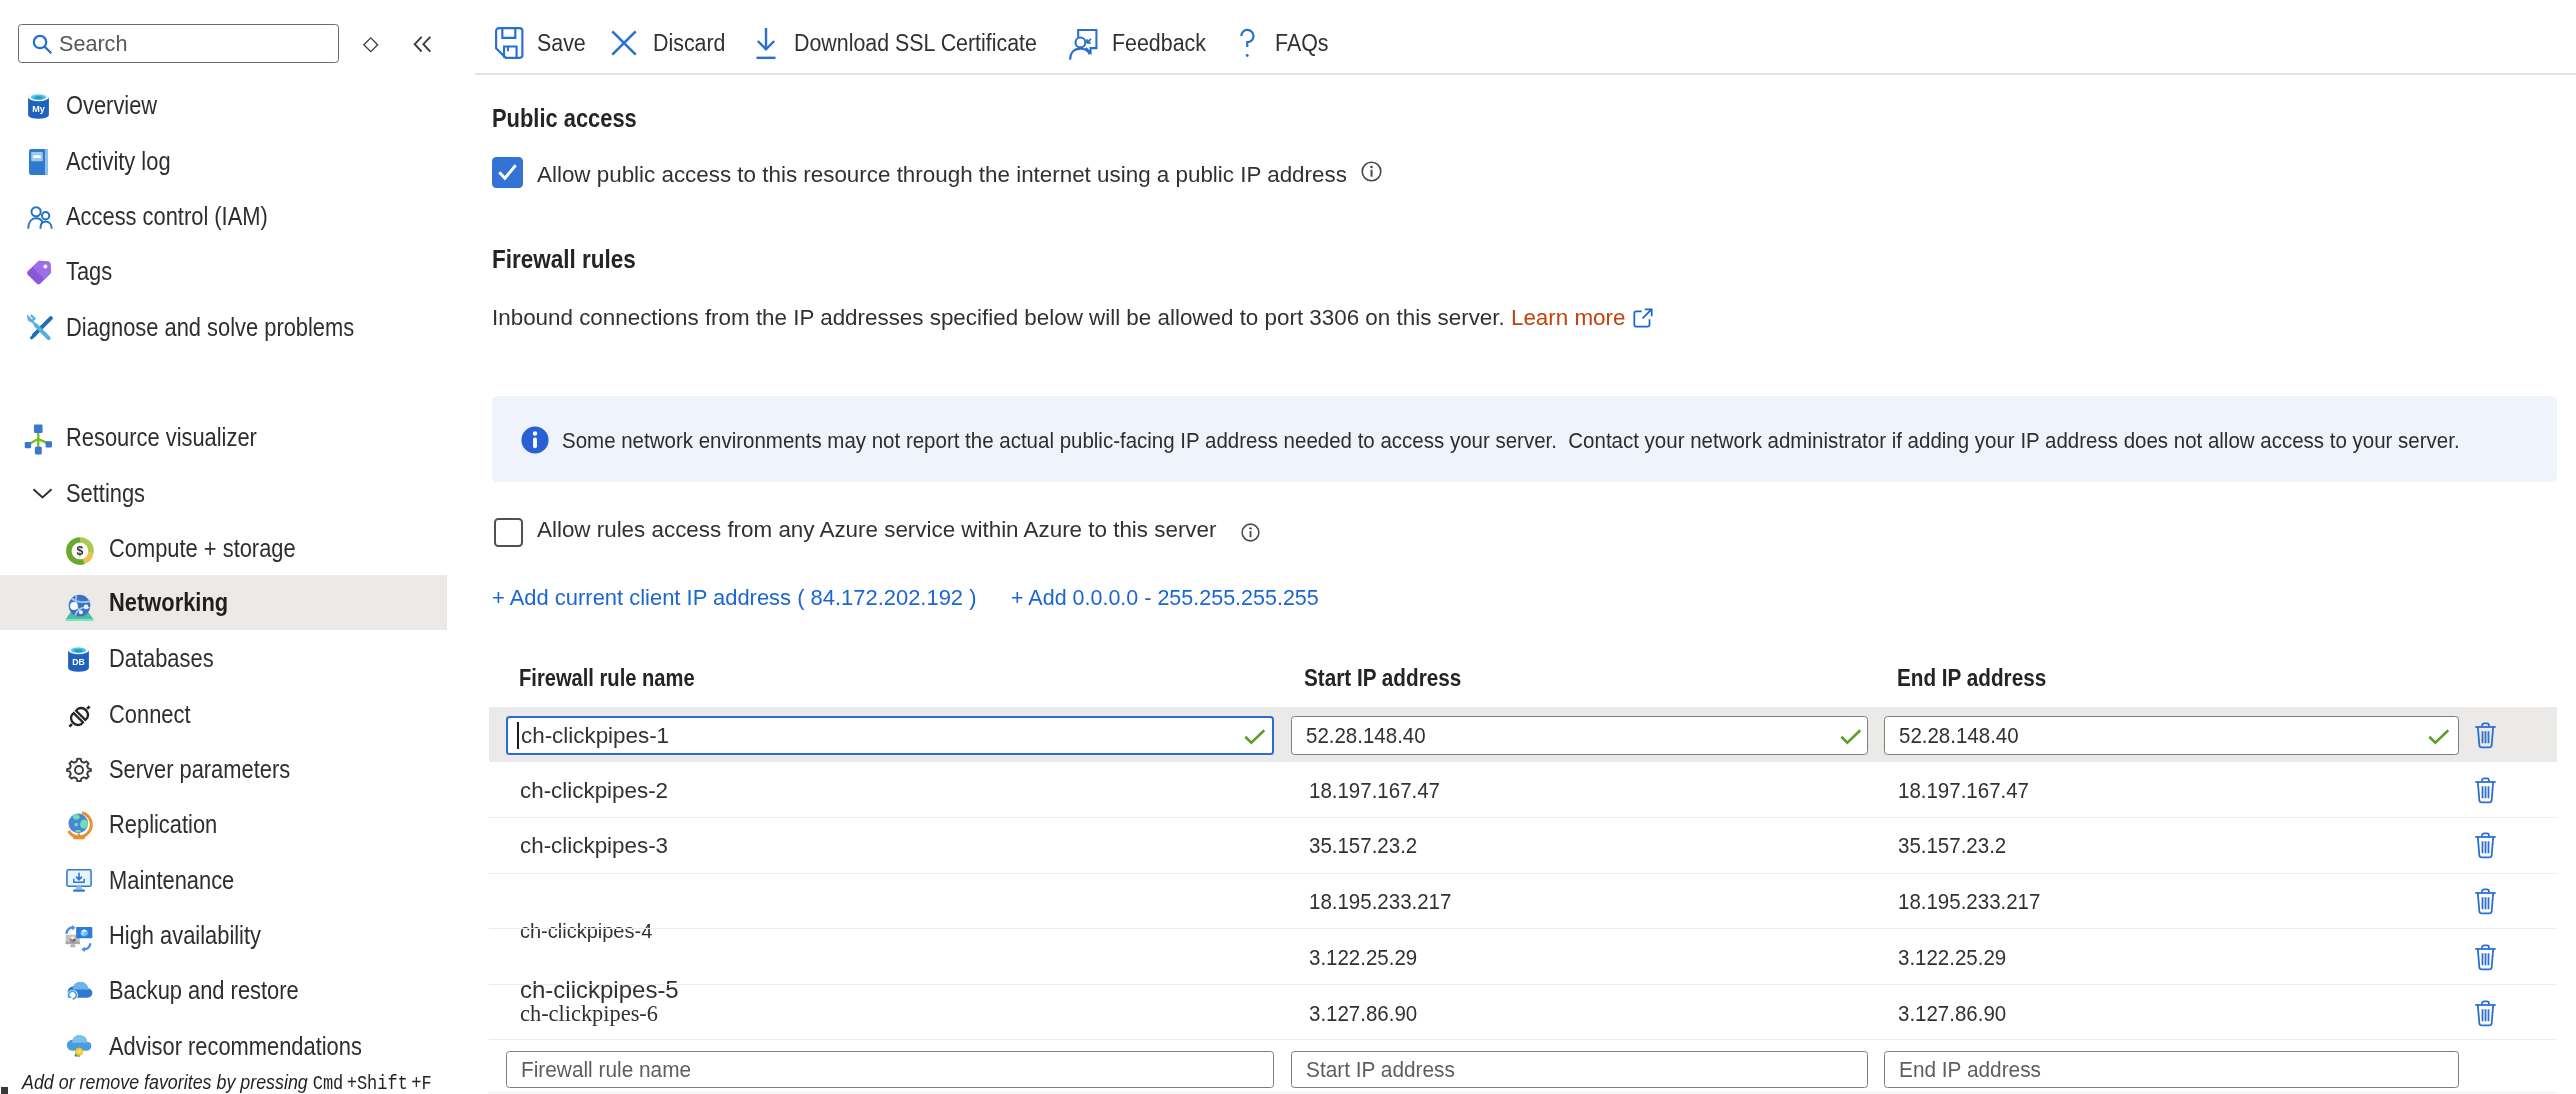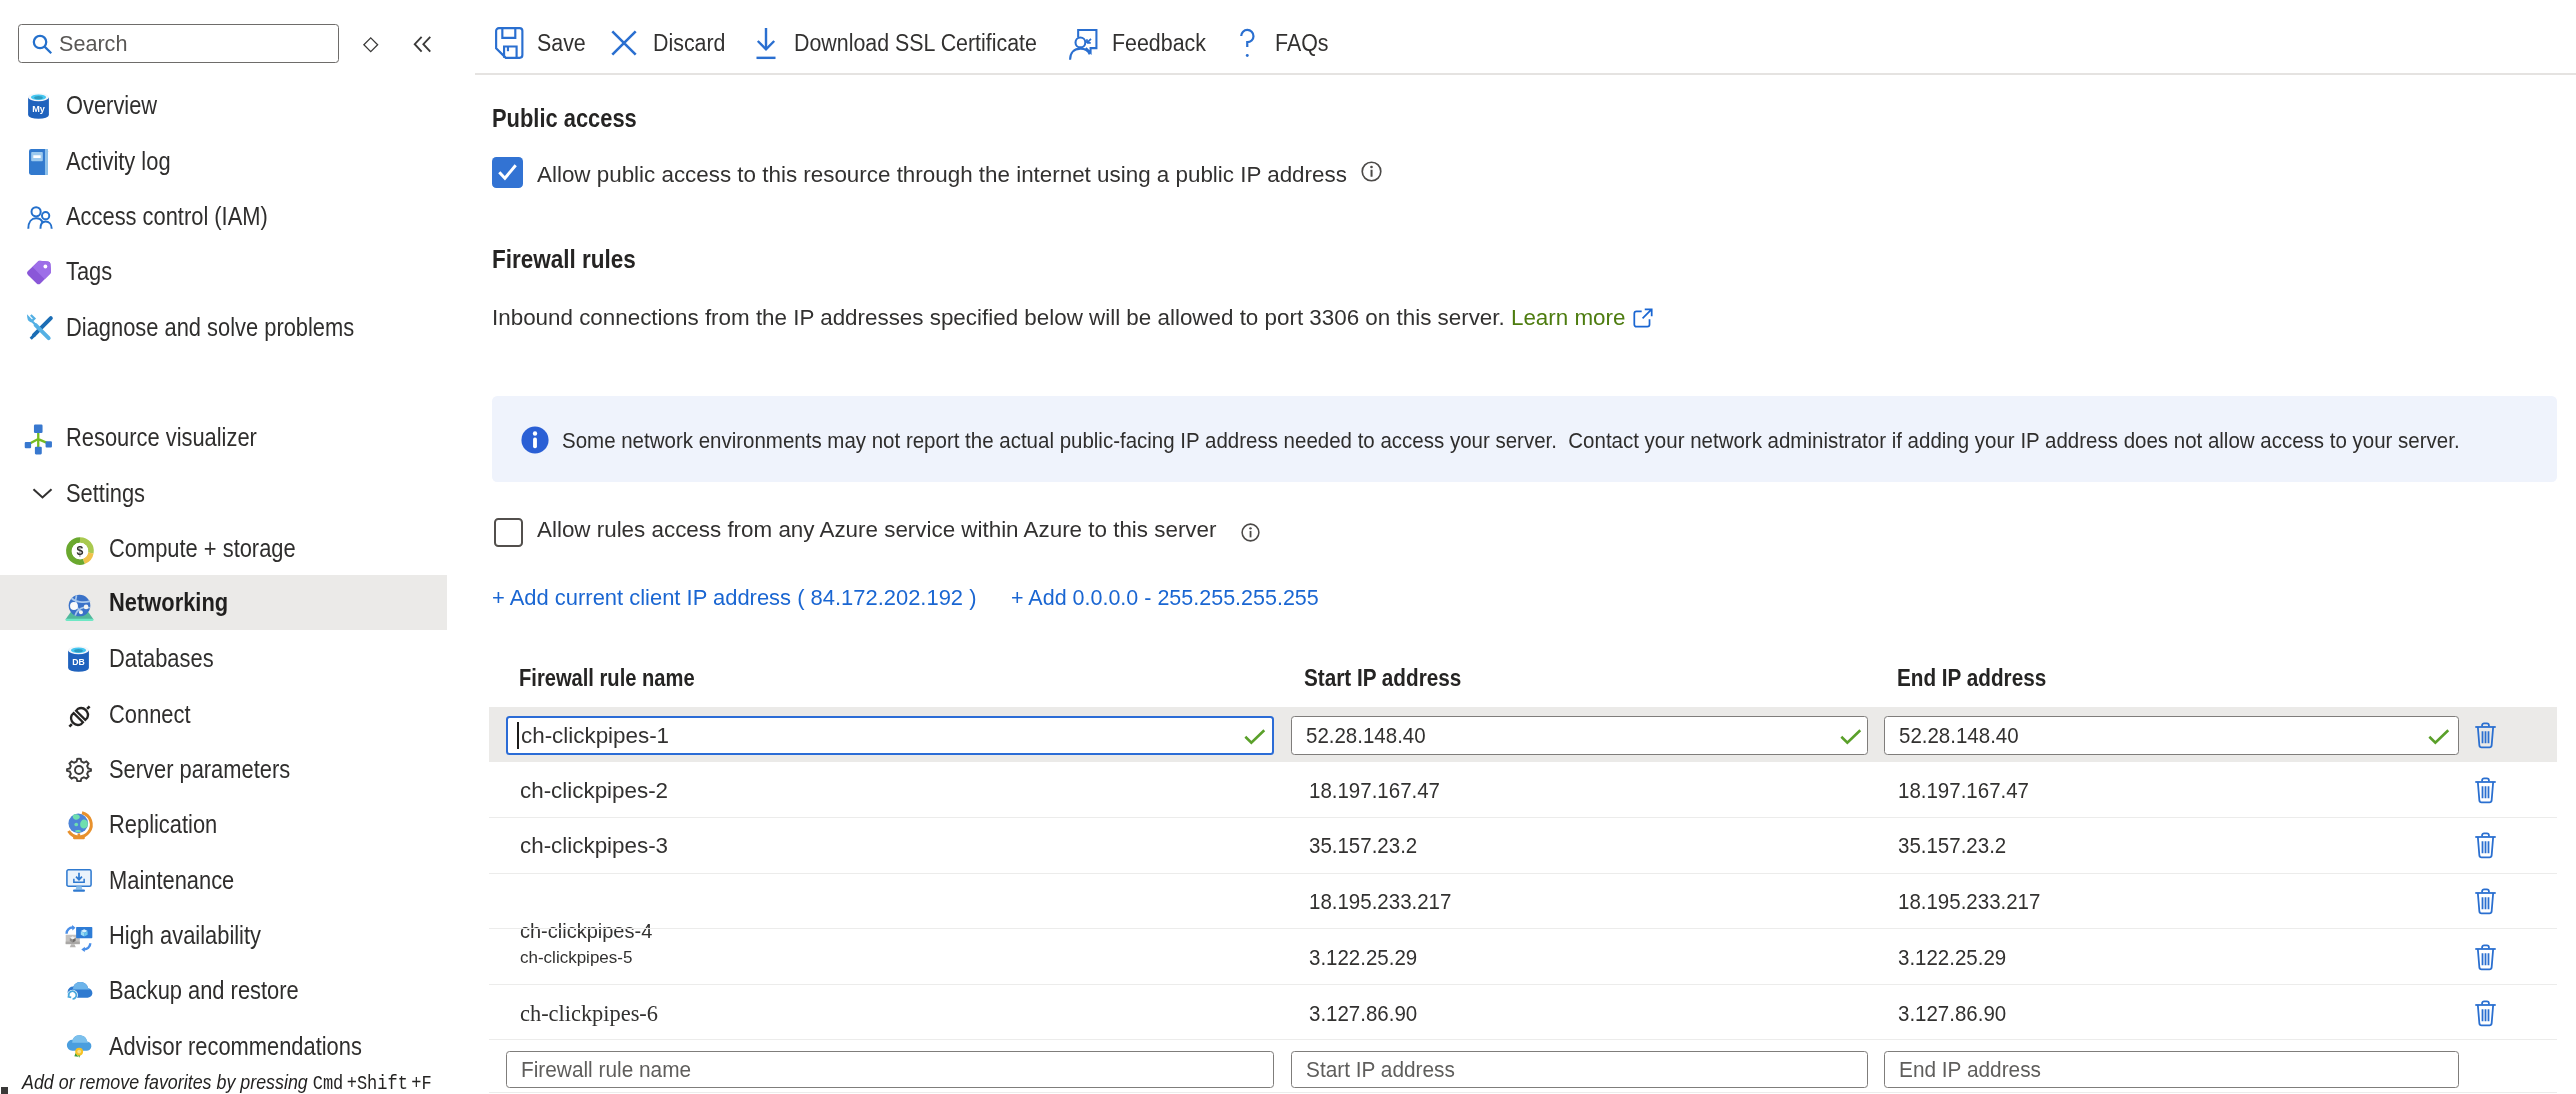--- a/index.html
+++ b/index.html
@@ -253,21 +253,21 @@
   <path d="M1.5 9.5 L8 16.5 L20.5 1.5"></path>
 </svg>
 <span class="txt" style="left:537px;top:161px;font-size:22.4px;line-height:27px;">Allow public access to this resource through the internet using a public IP address</span>
 <svg style="left:1361px;top:161px;" width="21" height="21" viewBox="0 0 24 24" fill="none">
   <circle cx="12" cy="12" r="10.6" stroke="#4c4a48" stroke-width="1.9"></circle>
   <rect x="10.9" y="10" width="2.3" height="8" fill="#4c4a48"></rect>
   <circle cx="12" cy="6.8" r="1.5" fill="#4c4a48"></circle>
 </svg>
 
 <span class="txt sx9" style="left:492px;top:245px;font-size:25px;line-height:29px;font-weight:bold;color:#252423;">Firewall rules</span>
-<span class="txt" style="left:492px;top:304px;font-size:22.4px;line-height:27px;">Inbound connections from the IP addresses specified below will be allowed to port 3306 on this server. <span style="color:#4d7c0f;">Learn more</span></span>
+<span class="txt" style="left:492px;top:304px;font-size:22.4px;line-height:27px;">Inbound connections from the IP addresses specified below will be allowed to port 3306 on this server. <span style="color:#c2410c;">Learn more</span></span>
 <svg style="left:1633px;top:308px;" width="20" height="20" viewBox="0 0 23 23" fill="none" stroke="#1a66d2" stroke-width="2">
   <path d="M10 4 H4 A2.5 2.5 0 0 0 1.5 6.5 V19 A2.5 2.5 0 0 0 4 21.5 H16.5 A2.5 2.5 0 0 0 19 19 V13"></path>
   <path d="M13.5 1.5 H21.5 V9.5 M21 2 L11 12"></path>
 </svg>
 
 <div class="abs" style="left:492px;top:396px;width:2065px;height:86px;border-radius:5.2px;background:#eff3fc;"></div>
 <svg style="left:521px;top:426px;" width="28" height="28" viewBox="0 0 32 32">
   <circle cx="16" cy="16" r="15.5" fill="#2a5fd5"></circle>
   <circle cx="16" cy="8.6" r="2.5" fill="#fff"></circle>
   <rect x="13.8" y="13" width="4.4" height="12.5" rx="2" fill="#fff"></rect>
@@ -339,21 +339,21 @@
 <div class="abs" style="left:489px;top:873px;width:2068px;height:1.3px;background:#ececeb;"></div>
 
 <span class="txt" style="left:520px;top:918px;font-size:20px;line-height:27px;">ch-clickpipes-4</span>
 <span class="txt sx915" style="left:1309px;top:888px;font-size:22.4px;line-height:27px;">18.195.233.217</span>
 <span class="txt sx915" style="left:1898px;top:888px;font-size:22.4px;line-height:27px;">18.195.233.217</span>
 <svg style="left:2474px;top:888px;" width="23" height="27" viewBox="0 0 27 31">
     <use href="#trash"></use>
   </svg>
 <div class="abs" style="left:489px;top:928px;width:2068px;height:1.3px;background:#ececeb;"></div>
 
-<span class="txt" style="left:520px;top:944px;font-size:17px;line-height:27px;">ch-clickpipes-5</span>
+<span class="txt" style="left:520px;top:976px;font-size:24px;line-height:27px;">ch-clickpipes-5</span>
 <span class="txt sx915" style="left:1309px;top:944px;font-size:22.4px;line-height:27px;">3.122.25.29</span>
 <span class="txt sx915" style="left:1898px;top:944px;font-size:22.4px;line-height:27px;">3.122.25.29</span>
 <svg style="left:2474px;top:944px;" width="23" height="27" viewBox="0 0 27 31">
     <use href="#trash"></use>
   </svg>
 <div class="abs" style="left:489px;top:984px;width:2068px;height:1.3px;background:#ececeb;"></div>
 
 <span class="txt" style="left:520px;top:1000px;font-size:22.4px;line-height:27px;font-family:Liberation Serif, serif;">ch-clickpipes-6</span>
 <span class="txt sx915" style="left:1309px;top:1000px;font-size:22.4px;line-height:27px;">3.127.86.90</span>
 <span class="txt sx915" style="left:1898px;top:1000px;font-size:22.4px;line-height:27px;">3.127.86.90</span>

